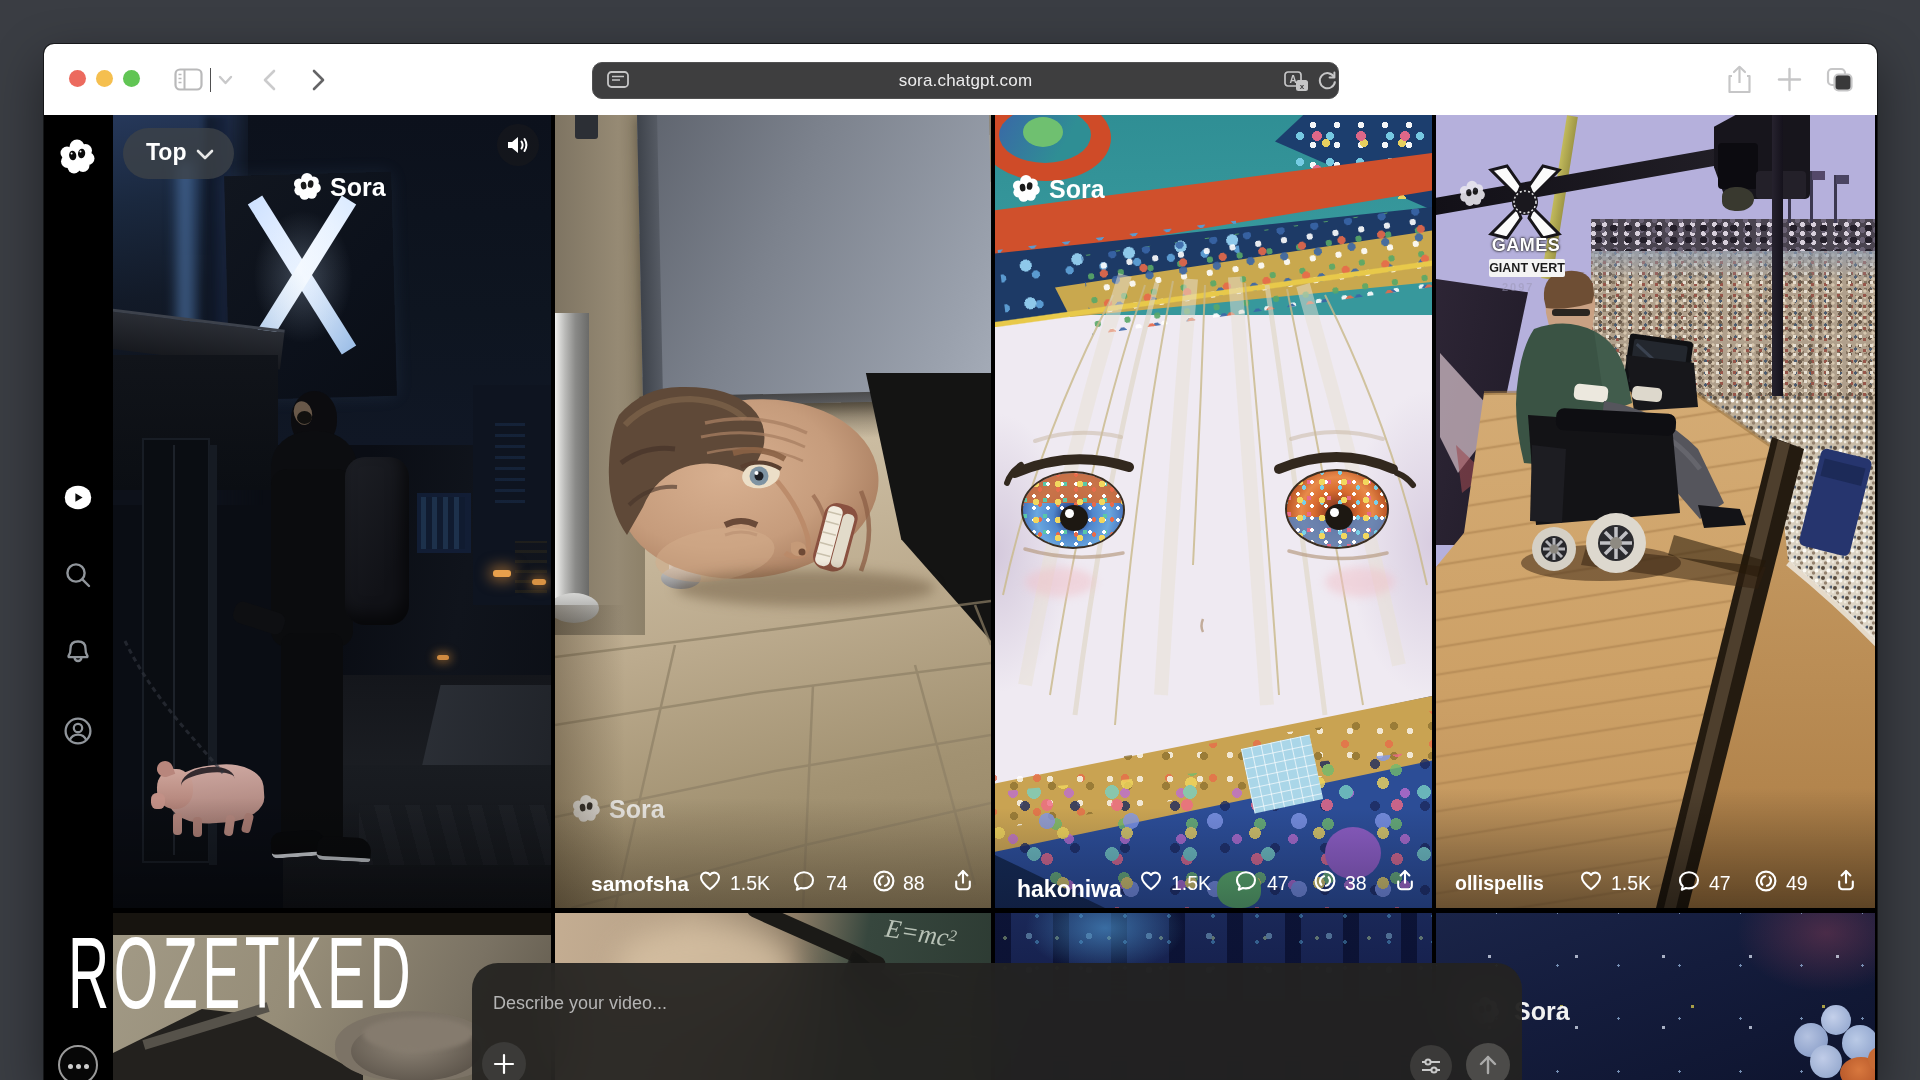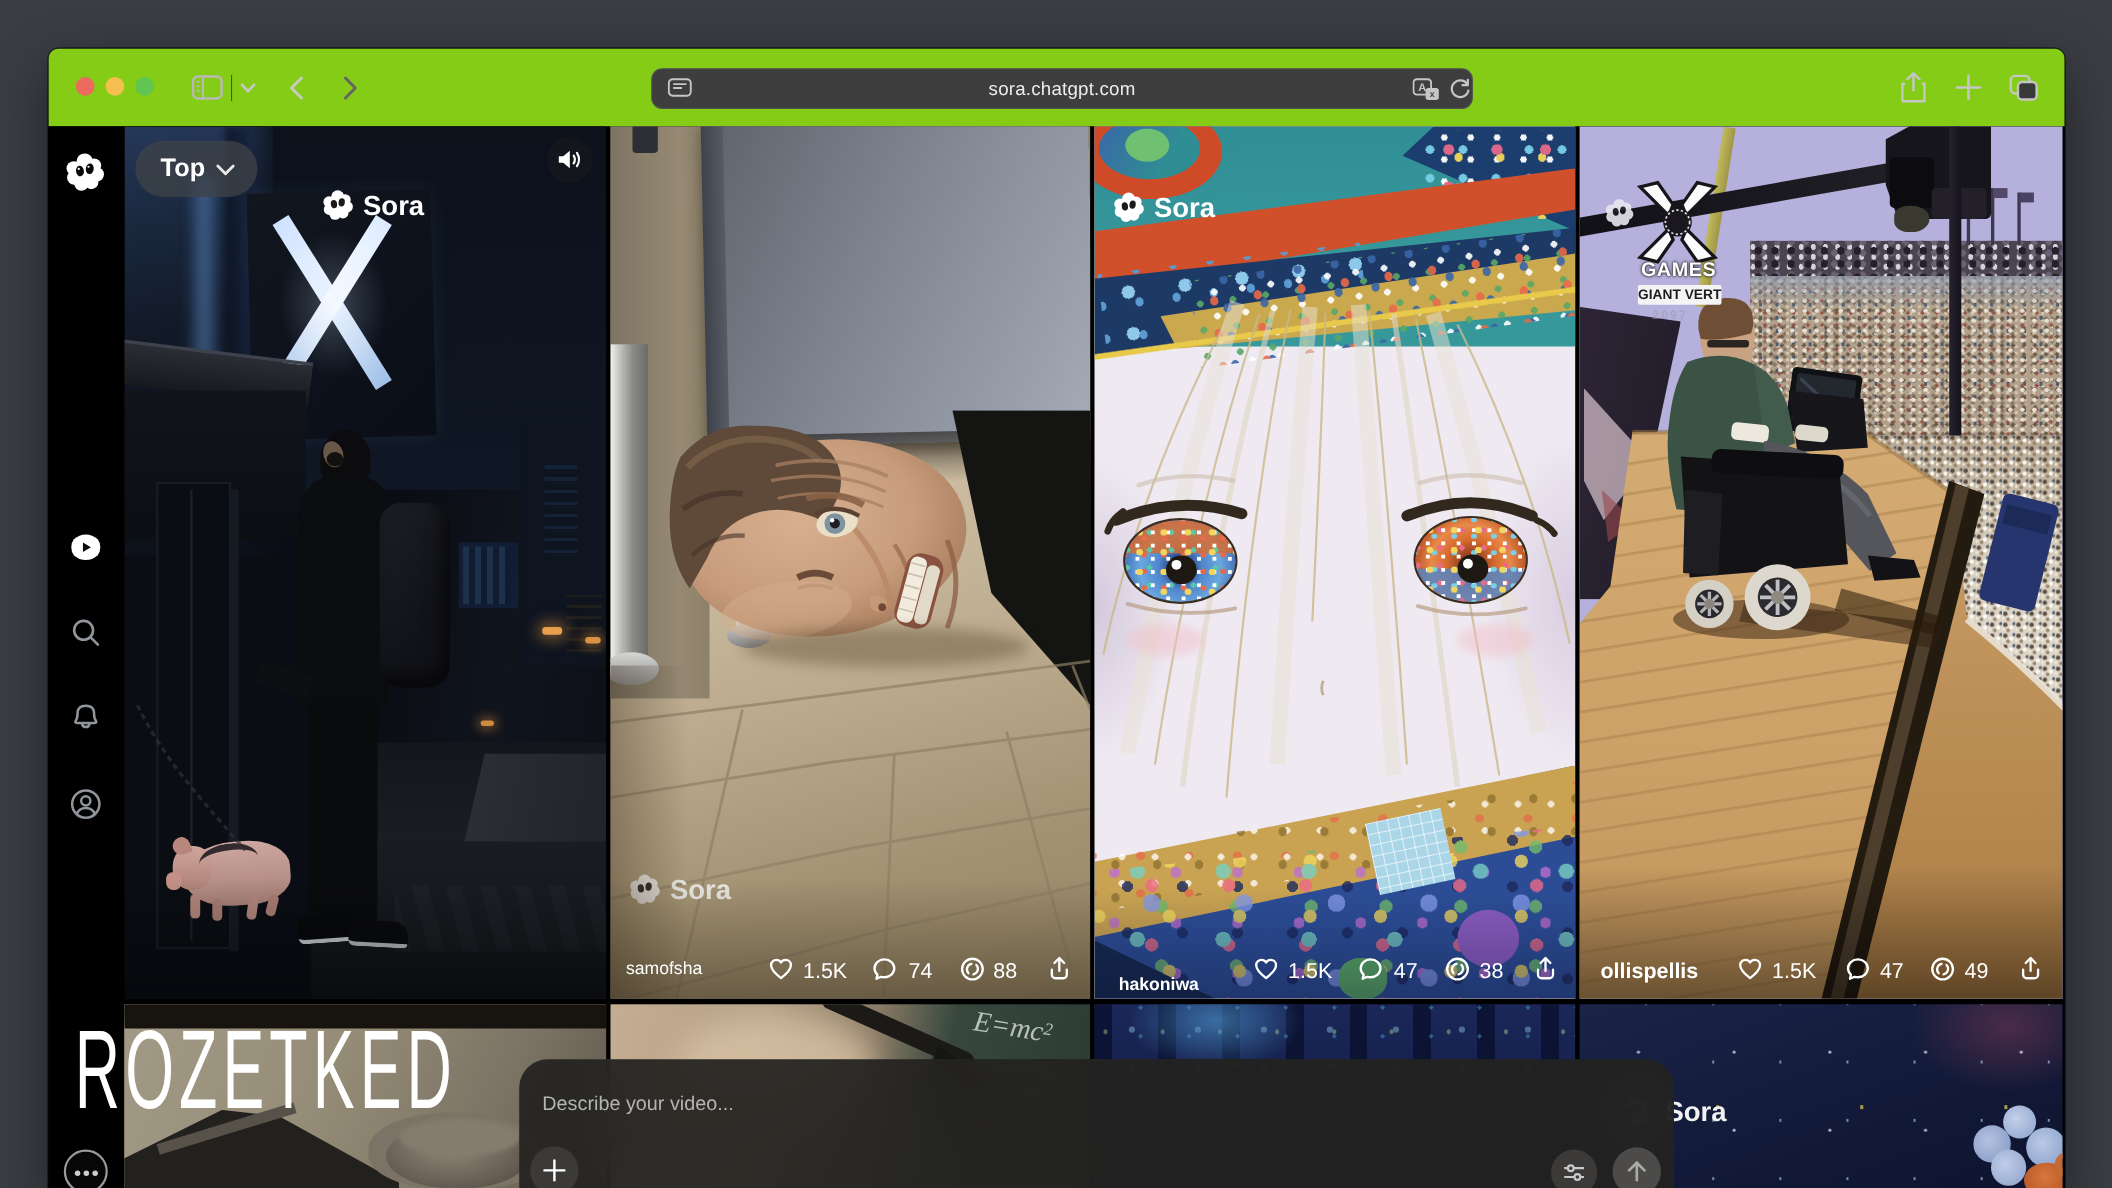--- a/index.html
+++ b/index.html
@@ -1,19 +1,19 @@
 <!DOCTYPE html>
 <html><head>
 <meta charset="utf-8">
 <style>
   * { margin:0; padding:0; box-sizing:border-box; }
   html,body { width:1920px; height:1080px; overflow:hidden; background:#3a3d43; font-family:"Liberation Sans", sans-serif; }
   .abs { position:absolute; }
   #win { position:absolute; left:44px; top:44px; width:1833px; height:1037px; border-radius:10px 10px 0 0; background:#000; overflow:hidden; box-shadow:0 0 0 1px rgba(0,0,0,.55), 0 18px 50px rgba(0,0,0,.45); }
-  #titlebar { position:absolute; left:0; top:0; width:100%; height:71px; background:#84cc16; }
+  #titlebar { position:absolute; left:0; top:0; width:100%; height:71px; background:#ffffff; }
   .tl { position:absolute; top:26px; width:17px; height:17px; border-radius:50%; }
   #urlbar { position:absolute; left:548px; top:18px; width:747px; height:37px; background:#3e3e3f; border:1px solid #515152; border-radius:10px; }
   #urlbar .txt { position:absolute; width:100%; text-align:center; top:8px; font-size:17px; color:#ededee; letter-spacing:.2px; }
   #content { position:absolute; left:0; top:71px; width:1833px; height:966px; background:#000; }
   .card { position:absolute; overflow:hidden; }
   svg { display:block; }
 </style>
 </head>
 <body>
 <div id="win">
@@ -293,21 +293,21 @@
             <circle cx="9" cy="16" r="6.5"></circle>
             <circle cx="19" cy="20" r="10"></circle>
           </g>
         <ellipse cx="14.7" cy="18.5" rx="3.6" ry="4.8" fill="#1a1a1a" transform="rotate(-8 14.7 18.5)"></ellipse>
         <ellipse cx="23.6" cy="16.5" rx="3.6" ry="4.8" fill="#1a1a1a" transform="rotate(8 23.6 16.5)"></ellipse>
       </svg>
       <div class="abs" style="left:54px; top:680px; font-size:25px; font-weight:bold; color:rgba(245,245,245,.85);">Sora</div>
       <div class="abs" style="left:0; top:490px; width:70px; height:303px; background:linear-gradient(90deg,rgba(60,48,30,.38),rgba(60,48,30,0));"></div>
       <div class="abs" style="left:0; bottom:0; width:100%; height:110px; background:linear-gradient(180deg,rgba(40,30,15,0),rgba(30,22,10,.4));"></div>
       <div class="abs" style="left:0; top:748px; width:100%; height:45px; z-index:6;">
-        <div class="abs" style="left:14px; top:9px; font-size:16px; font-weight:normal; color:#fff;">samofsha</div>
+        <div class="abs" style="left:36px; top:9px; font-size:21px; font-weight:bold; color:#fff;">samofsha</div>
         <svg class="abs" style="left:143px; top:6px;" width="24" height="24" viewBox="0 0 24 24">
             <use href="#ic-heart"></use>
           </svg>
         <div class="abs" style="left:175px; top:9px; font-size:19.5px; color:#fff;">1.5K</div>
         <svg class="abs" style="left:237px; top:6px;" width="24" height="24" viewBox="0 0 24 24">
             <use href="#ic-bubble"></use>
           </svg>
         <div class="abs" style="left:271px; top:9px; font-size:19.5px; color:#fff;">74</div>
         <svg class="abs" style="left:317px; top:6px;" width="24" height="24" viewBox="0 0 24 24">
             <use href="#ic-remix"></use>
@@ -408,21 +408,21 @@
             <circle cx="9.5" cy="24.5" r="6.5"></circle>
             <circle cx="9" cy="16" r="6.5"></circle>
             <circle cx="19" cy="20" r="10"></circle>
           </g>
         <ellipse cx="14.7" cy="18.5" rx="3.6" ry="4.8" fill="#1a1a1a" transform="rotate(-8 14.7 18.5)"></ellipse>
         <ellipse cx="23.6" cy="16.5" rx="3.6" ry="4.8" fill="#1a1a1a" transform="rotate(8 23.6 16.5)"></ellipse>
       </svg>
       <div class="abs" style="left:54px; top:60px; font-size:25px; font-weight:bold; color:#fff;">Sora</div>
       <div class="abs" style="left:0; bottom:0; width:100%; height:100px; background:linear-gradient(180deg,rgba(10,15,40,0),rgba(8,12,35,.35));"></div>
       <div class="abs" style="left:0; top:748px; width:100%; height:45px; z-index:6;">
-        <div class="abs" style="left:22px; top:24px; font-size:16px; font-weight:bold; color:#fff;">hakoniwa</div>
+        <div class="abs" style="left:22px; top:13px; font-size:23px; font-weight:bold; color:#fff;">hakoniwa</div>
         <svg class="abs" style="left:144px; top:6px;" width="24" height="24" viewBox="0 0 24 24">
             <use href="#ic-heart"></use>
           </svg>
         <div class="abs" style="left:176px; top:9px; font-size:19.5px; color:#fff;">1.5K</div>
         <svg class="abs" style="left:239px; top:6px;" width="24" height="24" viewBox="0 0 24 24">
             <use href="#ic-bubble"></use>
           </svg>
         <div class="abs" style="left:272px; top:9px; font-size:19.5px; color:#fff;">47</div>
         <svg class="abs" style="left:318px; top:6px;" width="24" height="24" viewBox="0 0 24 24">
             <use href="#ic-remix"></use>

